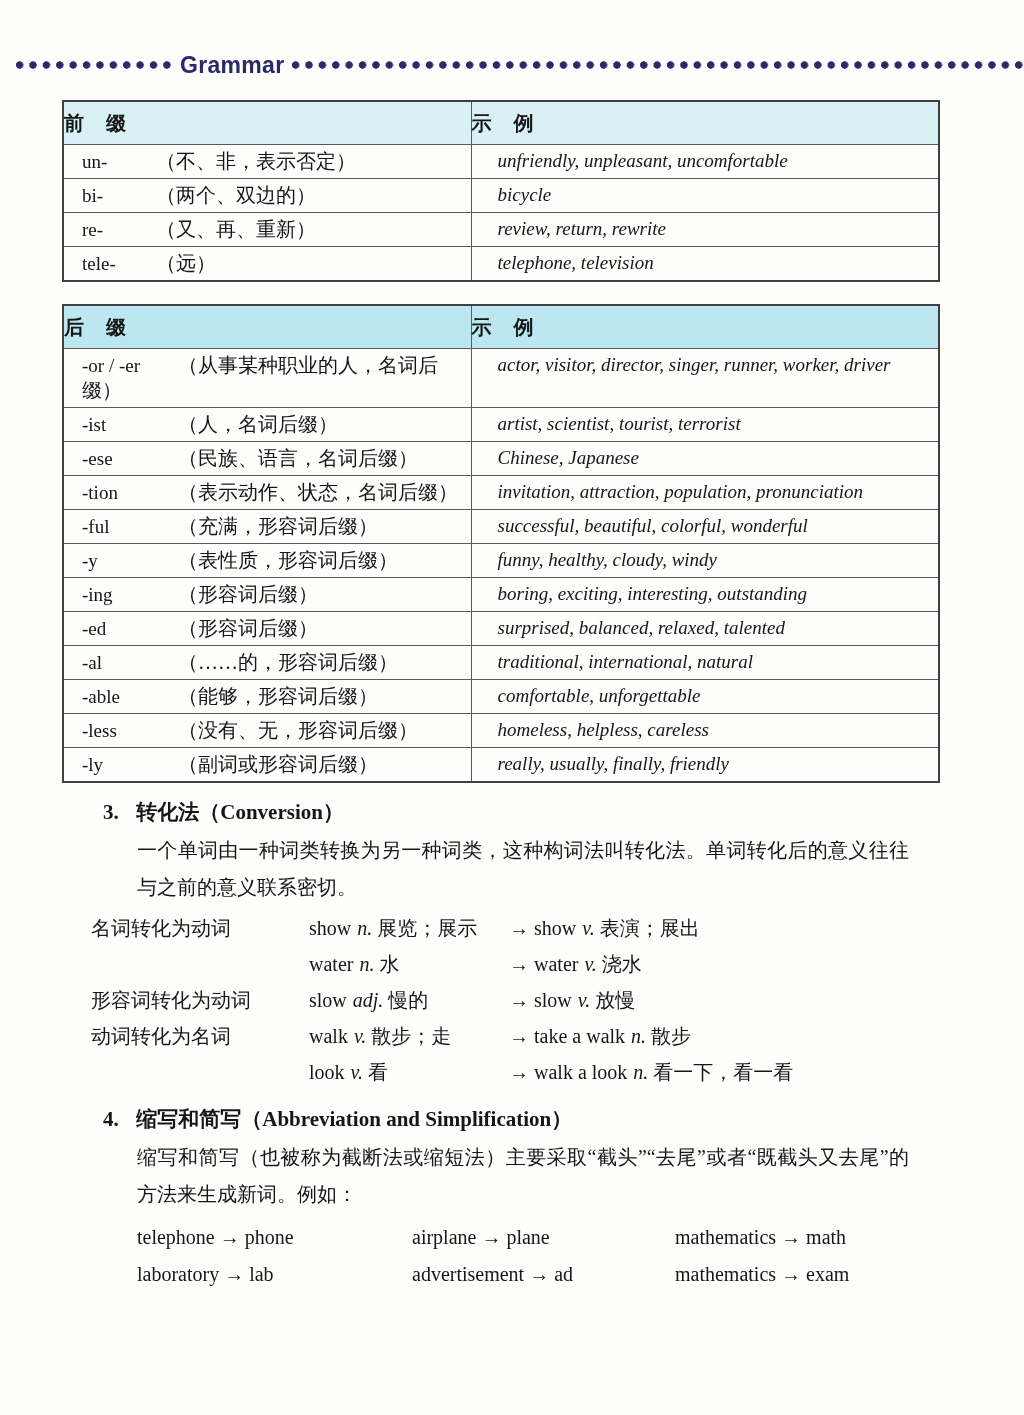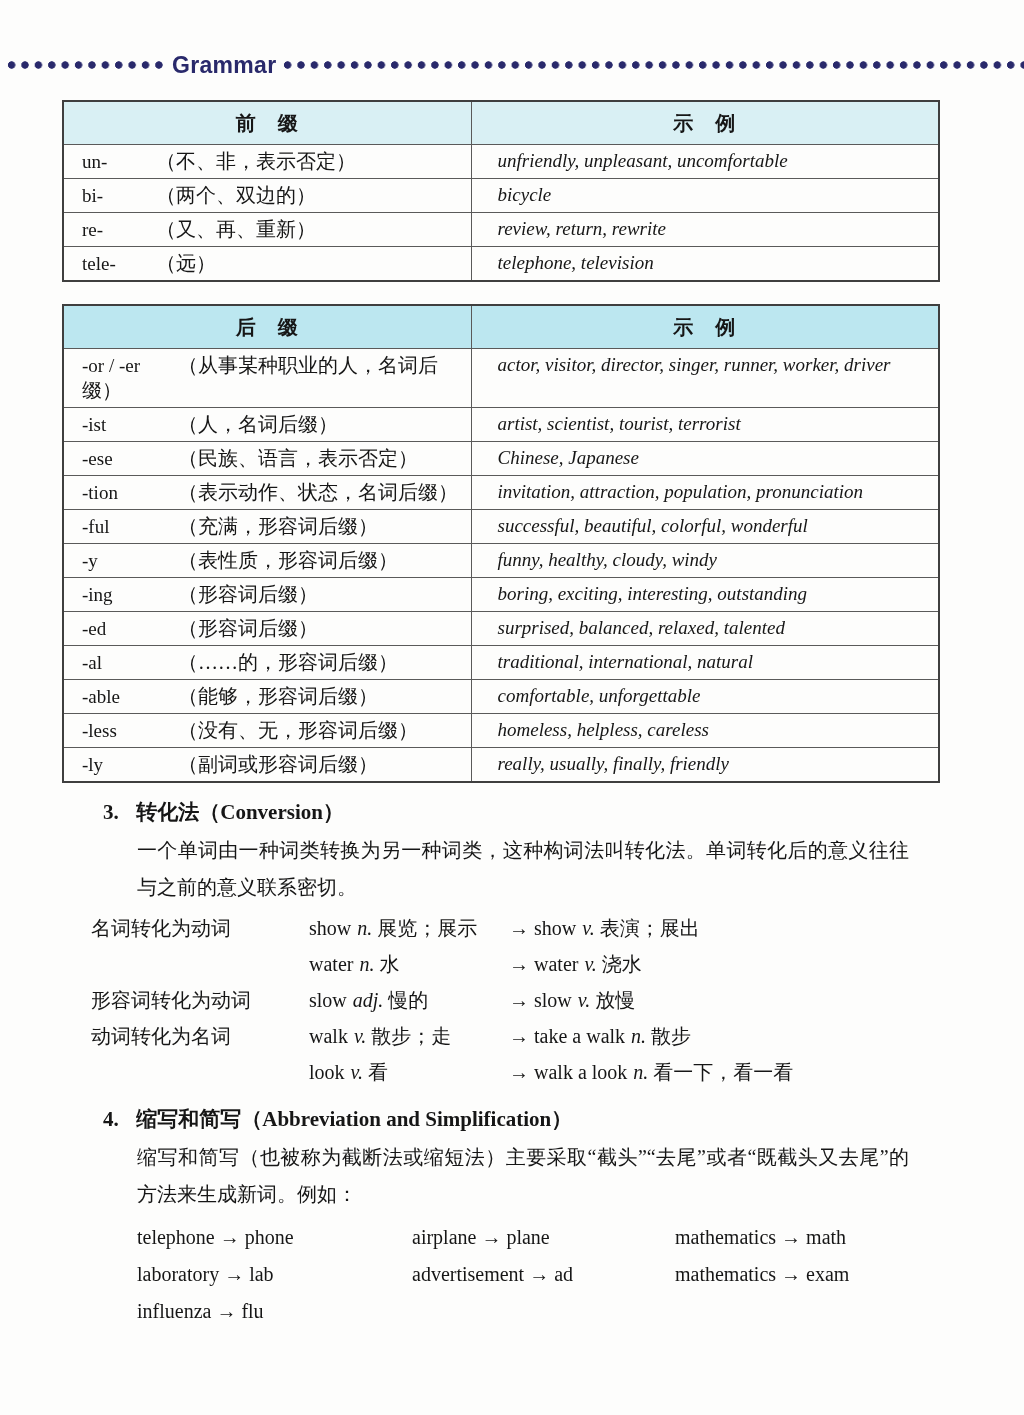--- a/index.html
+++ b/index.html
@@ -18,21 +18,21 @@
   body{
     height:1415px;
     background:var(--page-bg);
     color:var(--ink);
     font-family:"Liberation Serif","DejaVu Serif",serif;
     overflow:hidden;
   }
   
   .gram-header{
     display:flex;
-    margin:52px 0 0 7px;height:26px;
+    margin:52px 0 0 15px;height:26px;
   }
   .dots{
     height:10px;align-self:center;
     background-image:radial-gradient(circle at 4.6px 5px,var(--navy) 3.4px,transparent 4px);
     background-size:13.4px 10px;background-repeat:repeat-x;background-position:left center;
   }
   .dots-left{width:158px;}
   .dots-right{flex:1;}
   .gram-title{
     font-family:"Liberation Sans","DejaVu Sans",sans-serif;
@@ -41,21 +41,21 @@
   }
   
   table.wtable{
     width:878px;margin-left:62px;border-collapse:collapse;
     border:2px solid var(--tbl-border);
     font-size:19px;line-height:24px;
   }
   table.prefix-table{margin-top:22px;}
   table.suffix-table{margin-top:22px;}
   .wtable th{
-    font-size:20px;font-weight:bold;text-align:center;
+    font-size:20px;font-weight:bold;text-align:left;
     padding:9px 0;border:1px solid var(--row-border);
     letter-spacing:1px;
   }
   .prefix-table th{background:var(--t1-head);}
   .suffix-table th{background:var(--t2-head);}
   .wtable td{
     border:1px solid var(--row-border);
     vertical-align:top;padding:4px 6px 4px 18px;
   }
   .wtable .col-term{width:408px;}
@@ -147,21 +147,21 @@
         <td class="cell-left"><span class="term">-or / -er</span><span class="meaning">（从事某种职业的人，名词后缀）</span></td>
         <td class="cell-right">actor, visitor, director, singer, runner, worker, driver</td>
       </tr>
 
       <tr>
         <td class="cell-left"><span class="term">-ist</span><span class="meaning">（人，名词后缀）</span></td>
         <td class="cell-right">artist, scientist, tourist, terrorist</td>
       </tr>
 
       <tr>
-        <td class="cell-left"><span class="term">-ese</span><span class="meaning">（民族、语言，表示否定）</span></td>
+        <td class="cell-left"><span class="term">-ese</span><span class="meaning">（民族、语言，名词后缀）</span></td>
         <td class="cell-right">Chinese, Japanese</td>
       </tr>
 
       <tr>
         <td class="cell-left"><span class="term">-tion</span><span class="meaning">（表示动作、状态，名词后缀）</span></td>
         <td class="cell-right">invitation, attraction, population, pronunciation</td>
       </tr>
 
       <tr>
         <td class="cell-left"><span class="term">-ful</span><span class="meaning">（充满，形容词后缀）</span></td>
@@ -256,17 +256,16 @@
       <span class="abbr-item">airplane → plane</span>
 
       <span class="abbr-item">mathematics → math</span>
 
       <span class="abbr-item">laboratory → lab</span>
 
       <span class="abbr-item">advertisement → ad</span>
 
       <span class="abbr-item">mathematics → exam</span>
 
-      <span class="abbr-item">influenza → flu</span>
     </div>
   </section>
 
 </div>
 
 </body></html>

